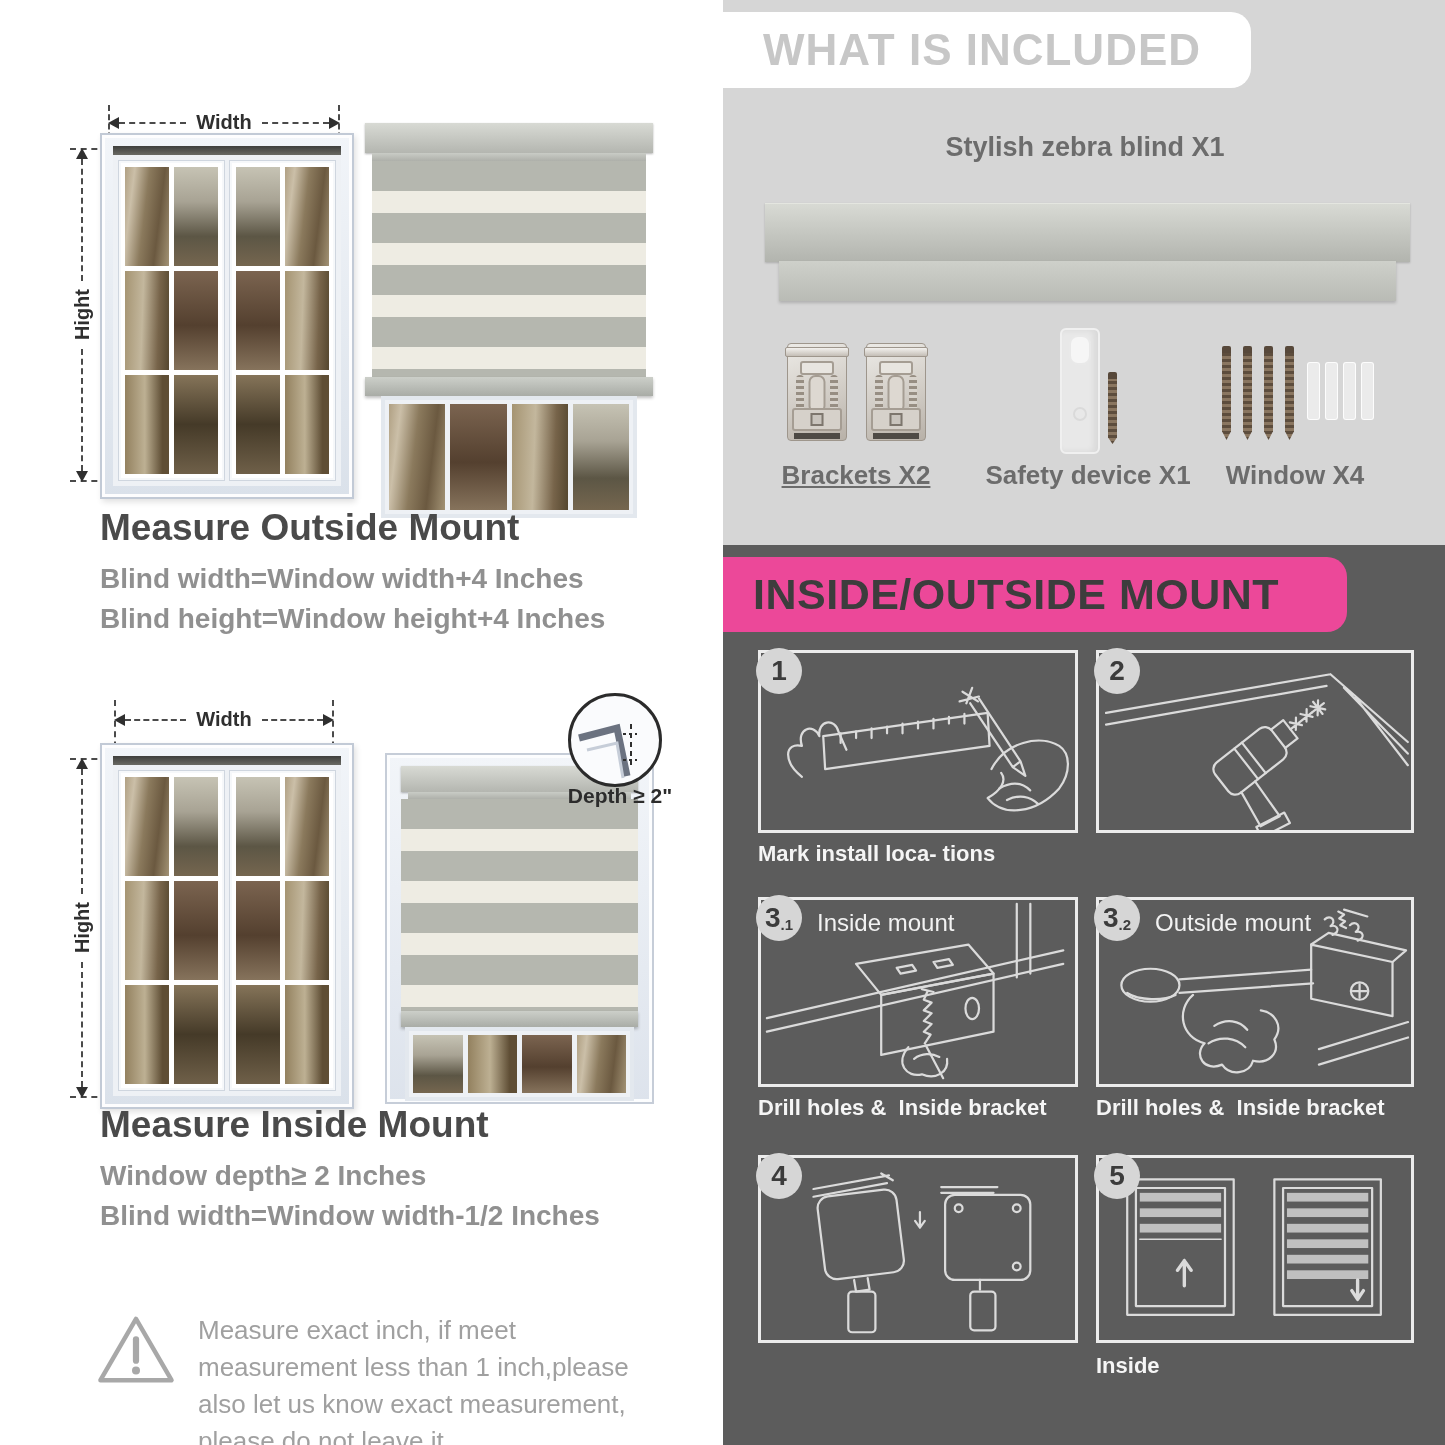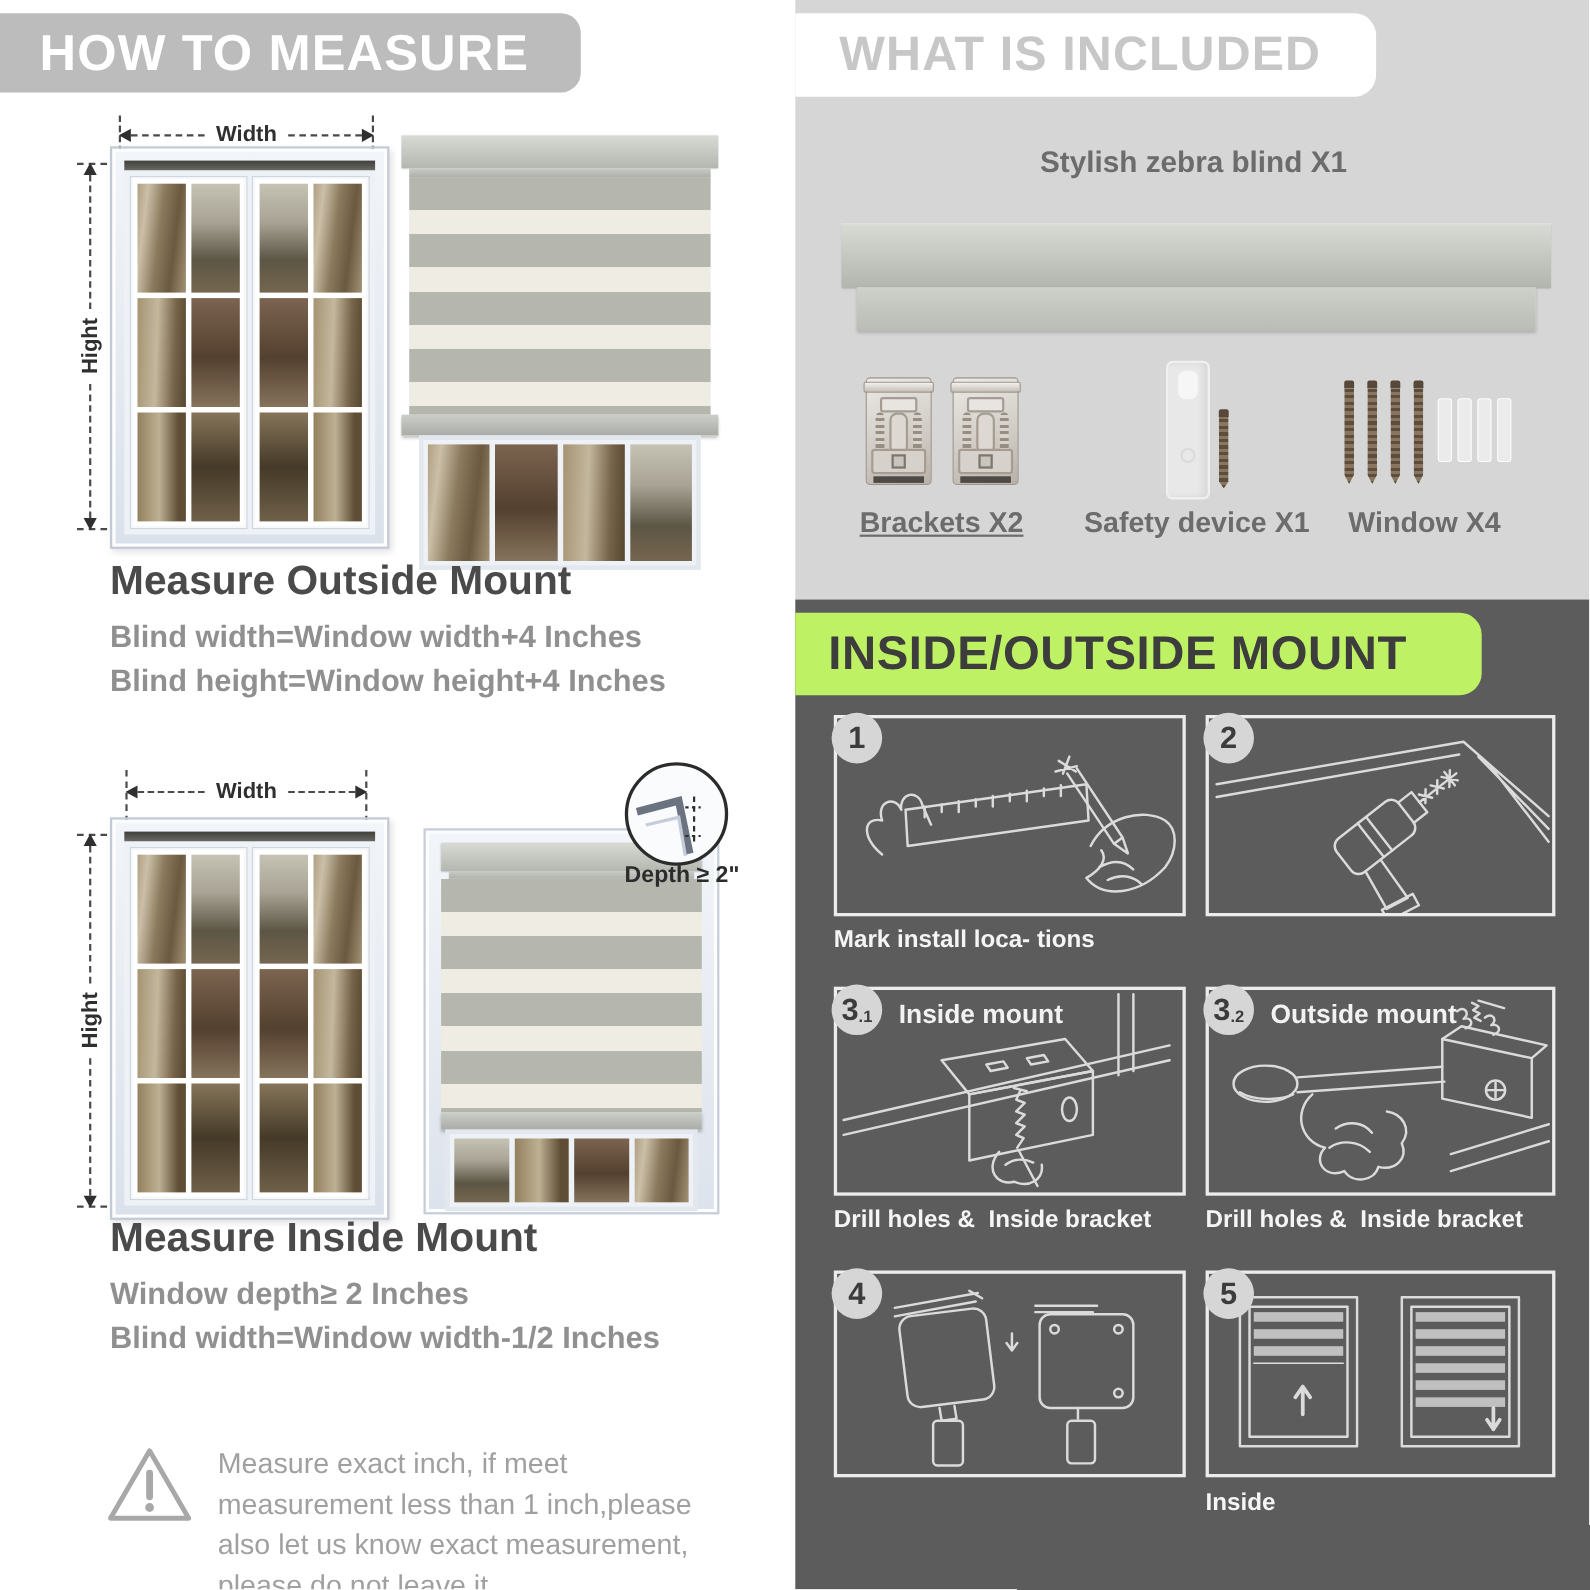--- a/index.html
+++ b/index.html
@@ -4,21 +4,21 @@
 <style>
   html,body{margin:0;padding:0;background:#fff;}
   .canvas{position:relative;width:1445px;height:1445px;background:#fff;overflow:hidden;
           font-family:"Liberation Sans","DejaVu Sans",sans-serif;}
   
   .banner{position:absolute;display:flex;align-items:center;font-weight:bold;}
   #left-banner{left:0;top:12px;width:492px;height:72px;background:#bcbcbc;border-radius:0 18px 18px 0;
                color:#fff;font-size:46px;padding-left:36px;letter-spacing:1px;}
   #inc-banner{left:0;top:12px;width:488px;height:76px;background:#fff;border-radius:0 20px 20px 0;
               color:#c7c7c7;font-size:44px;padding-left:40px;letter-spacing:1px;}
-  #mount-banner{left:0;top:12px;width:594px;height:75px;background:#bef264;border-radius:0 20px 20px 0;
+  #mount-banner{left:0;top:12px;width:594px;height:75px;background:#ec4899;border-radius:0 20px 20px 0;
               color:#3d3d3d;font-size:43px;padding-left:30px;letter-spacing:.5px;}
   
   #inc-section{position:absolute;left:723px;top:0;width:722px;height:545px;background:#d6d6d6;}
   #mount-section{position:absolute;left:723px;top:545px;width:722px;height:900px;background:#5c5c5c;}
   
   .dim-h{display:flex;align-items:center;position:absolute;}
   .dim-h .seg{flex:1;height:0;border-top:2px dashed #4a4a4a;}
   .dim-h .lab{padding:0 10px;font-size:20px;font-weight:bold;color:#2f2f2f;white-space:nowrap;}
   .dim-v{display:flex;flex-direction:column;align-items:center;position:absolute;}
   .dim-v .seg{flex:1;width:0;border-left:2px dashed #4a4a4a;}
@@ -78,33 +78,30 @@
   .s-dot{width:10px;height:10px;border:2px solid #dadada;border-radius:50%;margin:42px auto 0;}
   .screw{position:absolute;width:9px;}
   .screw::before{content:"";display:block;height:7px;background:#57483a;border-radius:2px 2px 0 0;}
   .screw .shaft{height:calc(100% - 7px);background:repeating-linear-gradient(0deg,#5d4d3d 0 3px,#8a7660 3px 6px);clip-path:polygon(50% 100%,0 90%,0 0,100% 0,100% 90%);}
   .anchor{position:absolute;width:11px;height:56px;background:rgba(255,255,255,.5);border:1px solid rgba(255,255,255,.9);border-radius:3px;}
   
   .panel{position:absolute;border:3px solid #ececec;box-sizing:border-box;}
   .badge{position:absolute;top:-5px;left:-5px;width:46px;height:46px;border-radius:50%;background:#d6d6d6;
          display:flex;align-items:center;justify-content:center;font-weight:bold;font-size:28px;color:#3c3c3c;z-index:2;}
   .badge .sub{font-size:15px;margin-top:12px;}
-  .inner-label{position:absolute;top:9px;left:56px;font-size:24px;font-weight:bold;color:#f2f2f2;z-index:2;}
+  .inner-label{position:absolute;top:9px;left:56px;font-size:24px;font-weight:normal;color:#f2f2f2;z-index:2;}
   .caption{position:absolute;font-size:22px;font-weight:bold;color:#f5f5f5;white-space:pre-wrap;}
   .panel svg{position:absolute;inset:0;width:100%;height:100%;}
   .lineart{stroke:#e2e2e2;stroke-width:2.3;fill:none;stroke-linecap:round;stroke-linejoin:round;opacity:.95;}
 </style>
 </head>
 <body>
 
 <div class="canvas">
 
-  <div id="left-banner" class="banner">
-    <span>HOW TO MEASURE</span>
-  </div>
 
   <div style="position:absolute;left:70px;top:103px;width:620px;height:404px;">
     <div class="vtick" style="left:38px;top:2px;height:52px;"></div>
     <div class="vtick" style="left:268px;top:2px;height:52px;"></div>
     <div class="dim-h" style="left:38px;top:8px;width:232px;">
       <span class="tri L"></span>
       <span class="seg"></span>
       <span class="lab">Width</span>
       <span class="seg"></span>
       <span class="tri R"></span>

